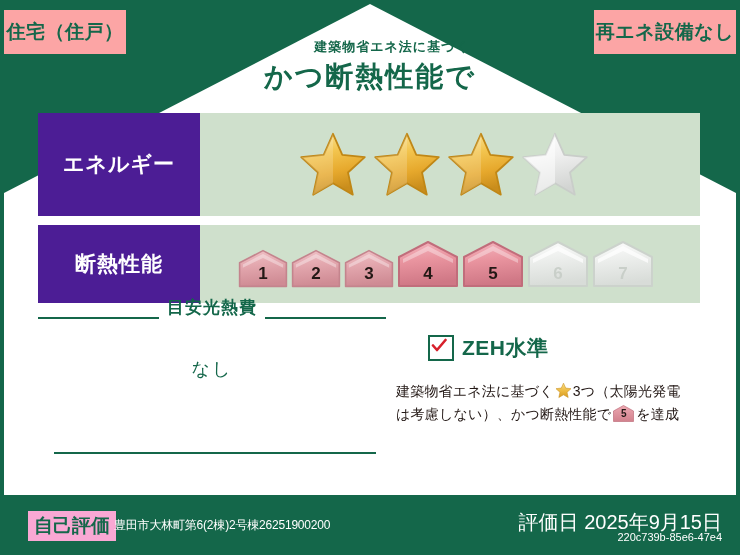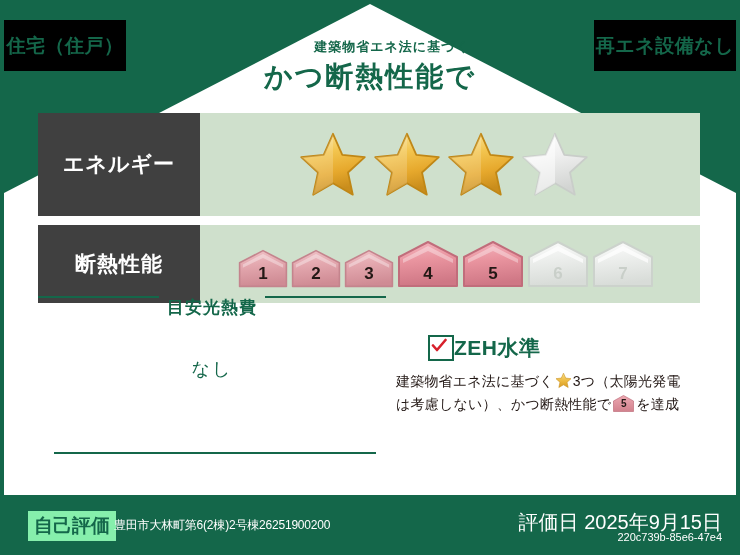--- a/index.html
+++ b/index.html
@@ -15,30 +15,30 @@
   #label-root {
     position: absolute;
     inset: 0;
     background: #14674a;
     overflow: hidden;
   }
 
   
   .badge {
     position: absolute;
-    top: 20px;
-    background: #000000;
+    top: 10px;
+    background: #fca5a5;
     color: #14674a;
     font-weight: bold;
     font-size: 19px;
     letter-spacing: 0.5px;
     display: flex;
     align-items: center;
     justify-content: center;
-    height: 51px;
+    height: 44px;
     z-index: 30;
   }
   .badge-left  { left: 4px;  width: 122px; }
   .badge-right { right: 4px; width: 142px; }
 
   
   .house-shape {
     position: absolute;
     left: 4px; right: 4px;
     top: 4px;
@@ -76,21 +76,21 @@
     right: 40px;
     top: 113px;
     z-index: 20;
   }
   .metric-row {
     display: flex;
     align-items: stretch;
     margin-bottom: 9px;
   }
   .metric-label {
-    background: #404040;
+    background: #4c1d95;
     color: #ffffff;
     font-weight: bold;
     font-size: 21px;
     letter-spacing: 1px;
     width: 162px;
     flex: 0 0 162px;
     display: flex;
     flex-direction: column;
     align-items: center;
     justify-content: center;
@@ -153,21 +153,21 @@
     height: 180px;
     display: flex;
     z-index: 20;
   }
   .cost-col {
     flex: 0 0 348px;
     position: relative;
   }
   .cost-head {
     display: flex;
-    align-items: flex-start;
+    align-items: flex-end;
     color: #14674a;
     font-weight: bold;
     font-size: 17px;
     letter-spacing: 1px;
     white-space: nowrap;
   }
   .cost-head .hline {
     flex: 1 1 auto;
     height: 2px;
     background: #14674a;
@@ -190,21 +190,22 @@
   }
 
   .zeh-col {
     flex: 1 1 auto;
     padding-left: 10px;
     padding-top: 38px;
   }
   .zeh-head {
     display: flex;
     align-items: center;
-    margin-bottom: 8px;
+    gap: 8px;
+    margin-bottom: 18px;
     padding-left: 32px;
   }
   .checkbox {
     width: 22px; height: 22px;
     border: 2px solid #14674a;
     background: #ffffff;
     position: relative;
     flex: 0 0 auto;
   }
   .checkbox svg { position: absolute; left: 1px; top: 1px; }
@@ -242,21 +243,21 @@
   .footer {
     position: absolute;
     left: 0; right: 0; bottom: 0;
     height: 56px;
     z-index: 25;
     color: #ffffff;
   }
   .self-eval {
     position: absolute;
     left: 28px; top: 12px;
-    background: #86efac;
+    background: #f9a8d4;
     color: #14674a;
     font-weight: bold;
     font-size: 19px;
     letter-spacing: 0px;
     padding: 2px 6px;
   }
   .addr {
     position: absolute;
     left: 114px; top: 18px;
     font-size: 12px;

